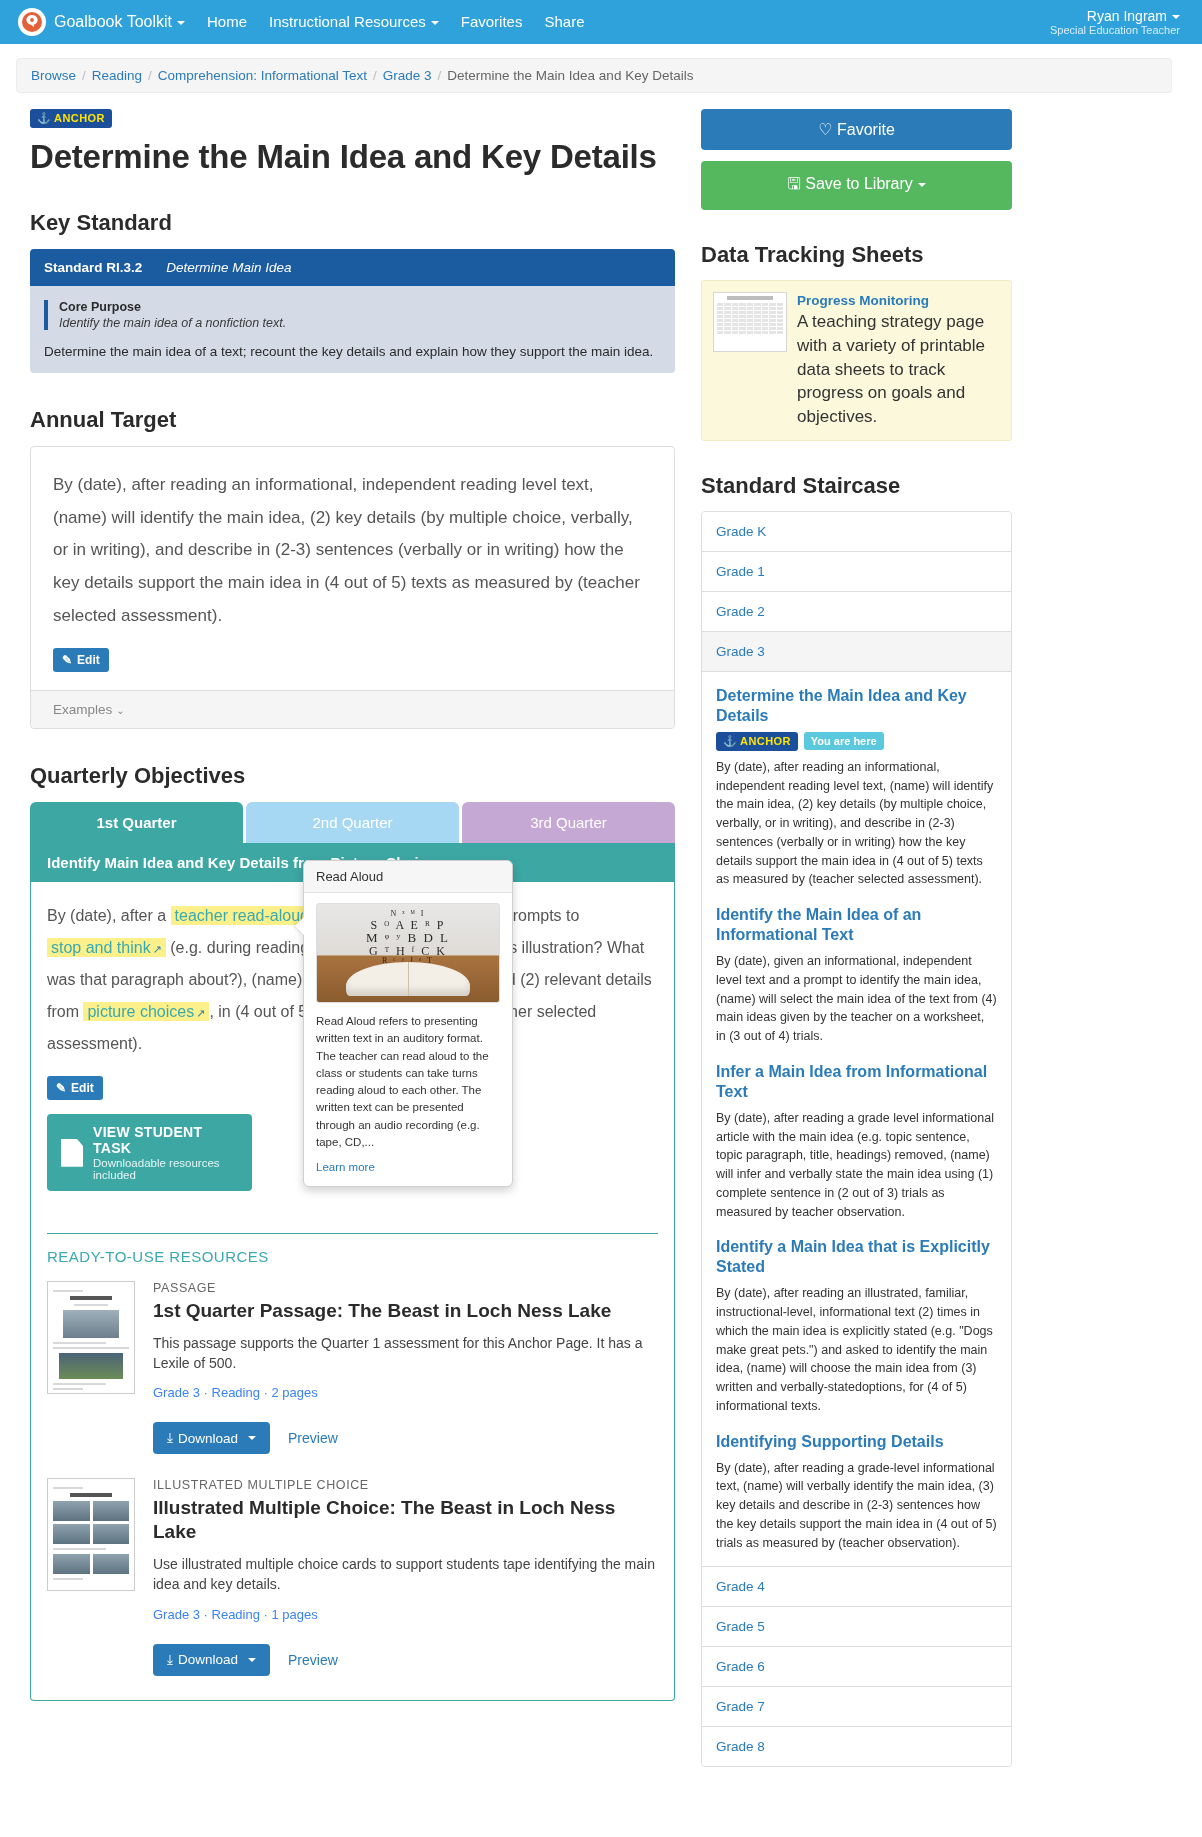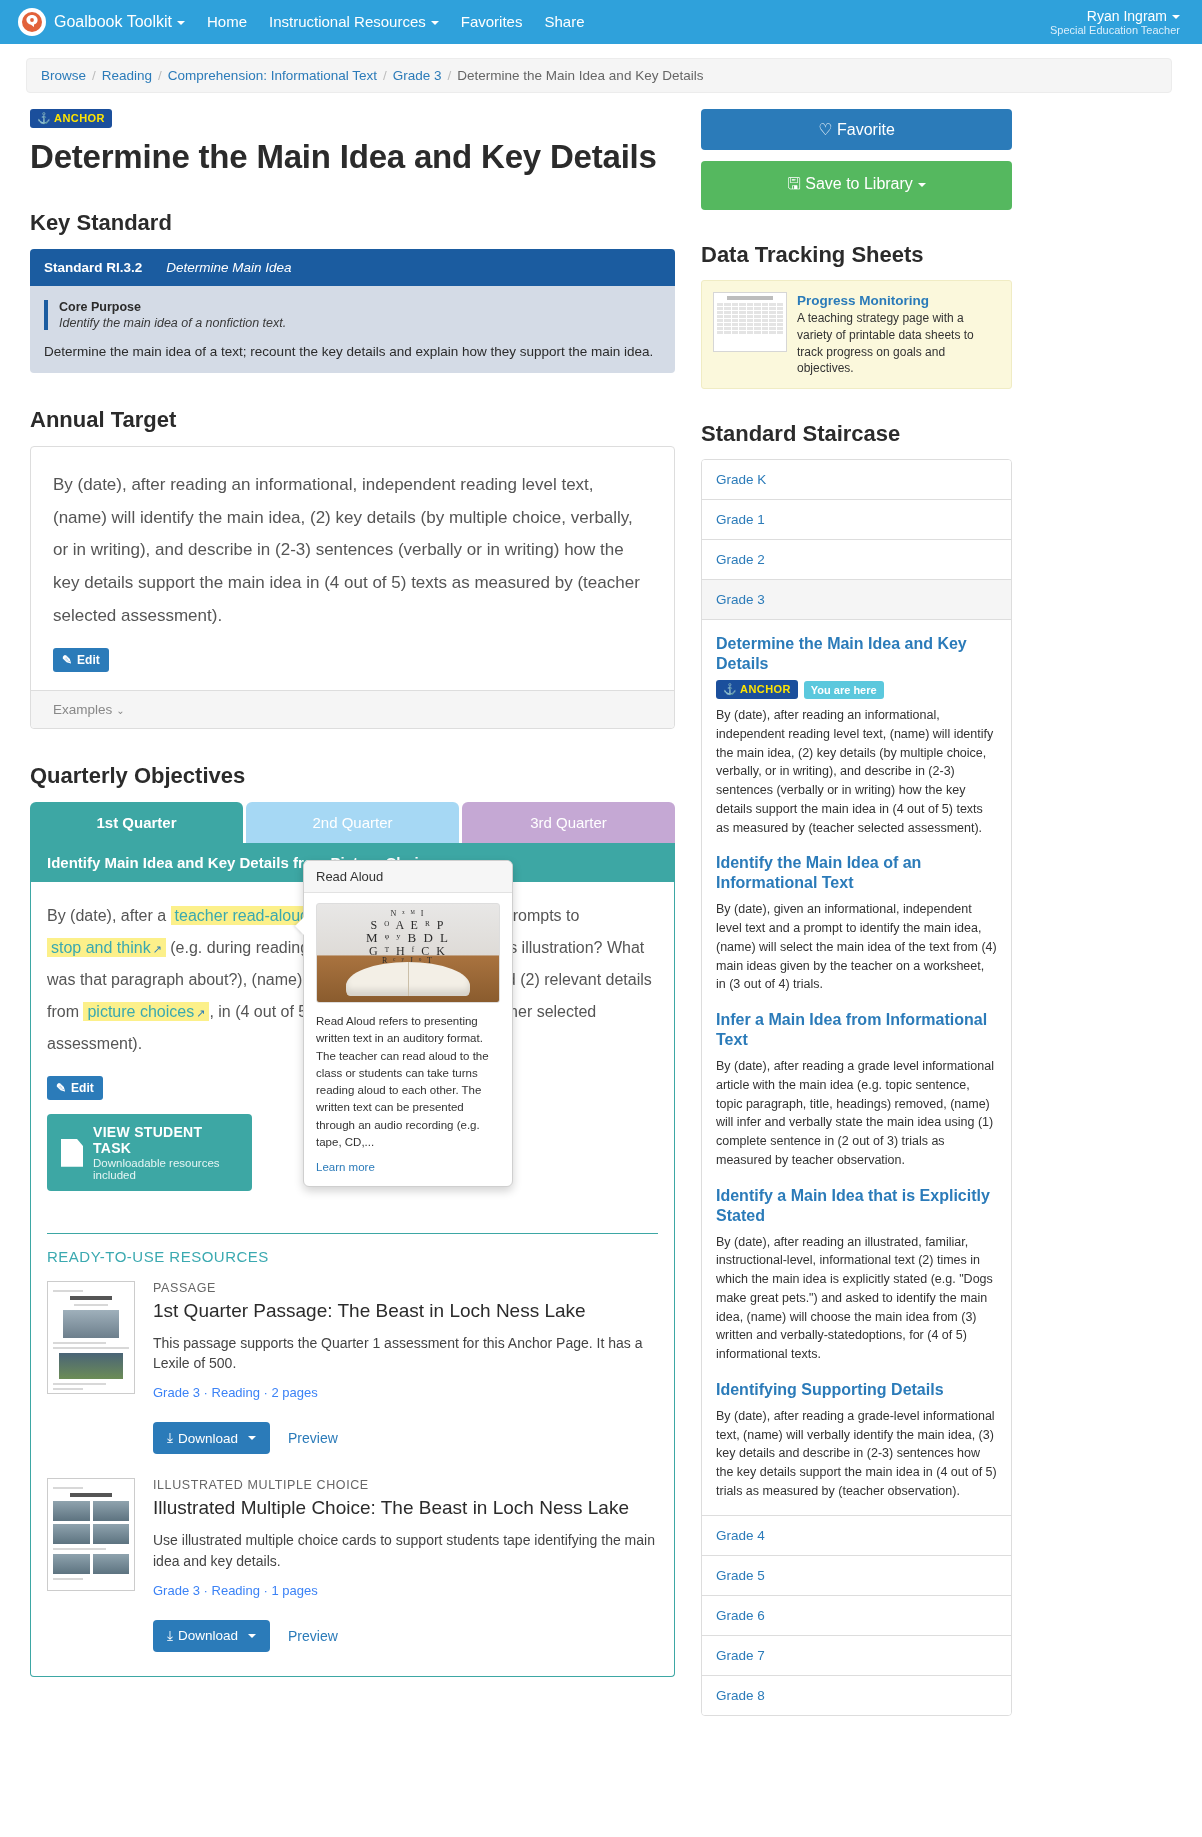--- a/index.html
+++ b/index.html
@@ -55,21 +55,21 @@
     margin-left: auto;
     text-align: right;
     line-height: 1.15;
     padding-right: 4px;
     cursor: pointer;
   }
   .nav-user-name { font-size: 14px; color:#ffffff; }
   .nav-user-role { font-size: 11px; color: #d9eefb; }
 
   
-  .breadcrumb-wrap { padding: 14px 30px 0 26px; }
+  .breadcrumb-wrap { padding: 14px 30px 0 16px; }
   .breadcrumb {
     background: #f5f5f5;
     border: 1px solid #ececec;
     border-radius: 4px;
     padding: 9px 14px;
     font-size: 13.5px;
   }
   .breadcrumb a { color: #2b7bb9; text-decoration: none; cursor: pointer; }
   .breadcrumb .sep { color: #bdbdbd; margin: 0 6px; }
   .breadcrumb .current { color: #666666; }
@@ -340,21 +340,21 @@
   .thumb-grid { display:grid; grid-template-columns:1fr 1fr; gap:3px; margin:4px 0;}
   .thumb-cell { height:20px; background: linear-gradient(#8fa3ae,#5d7380); }
   .res-kicker {
     font-size: 12.5px;
     color: #666666;
     letter-spacing: .6px;
     text-transform: uppercase;
   }
   .res-name {
     font-size: 19px;
-    font-weight: normal;
+    font-weight: bold;
     color: #2b2b2b;
     margin-top: 4px;
     line-height: 1.25;
   }
   .res-desc {
     font-size: 14px;
     color: #444444;
     margin-top: 10px;
     line-height: 1.45;
   }
@@ -406,21 +406,21 @@
     width: 74px; height: 60px;
     background: #ffffff;
     border: 1px solid #d6d6d6;
     flex:none;
     padding:3px;
   }
   .dts-grid { display:grid; grid-template-columns: repeat(9,1fr); gap:1px; margin-top:3px;}
   .dts-grid i { display:block; height:3px; background:#e4e4e4;}
   .dts-top { height:4px; background:#bdbdbd; width:70%; margin:0 auto 2px auto;}
   .dts-link { color: #2b7bb9; font-size: 13.5px; font-weight: bold; cursor:pointer; text-decoration:none;}
-  .dts-desc { font-size: 12px; color: #333333; line-height: 1.4; margin-top: 2px; }
+  .dts-desc { font-size: 17px; color: #333333; line-height: 1.4; margin-top: 2px; }
 
   .stair-list { border: 1px solid #dddddd; border-radius: 4px; overflow: hidden; }
   .stair-row {
     padding: 12px 14px;
     font-size: 13.5px;
     color: #2b7bb9;
     border-bottom: 1px solid #dddddd;
     cursor: pointer;
     background: #ffffff;
   }

